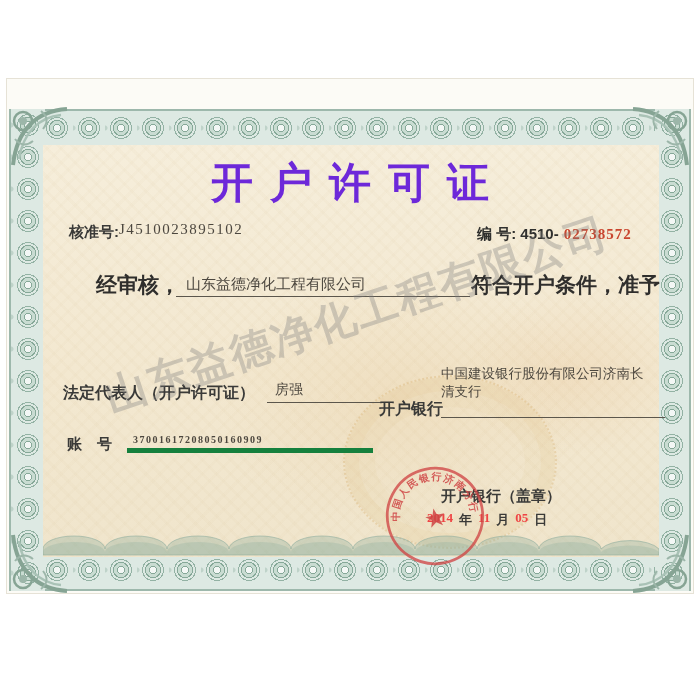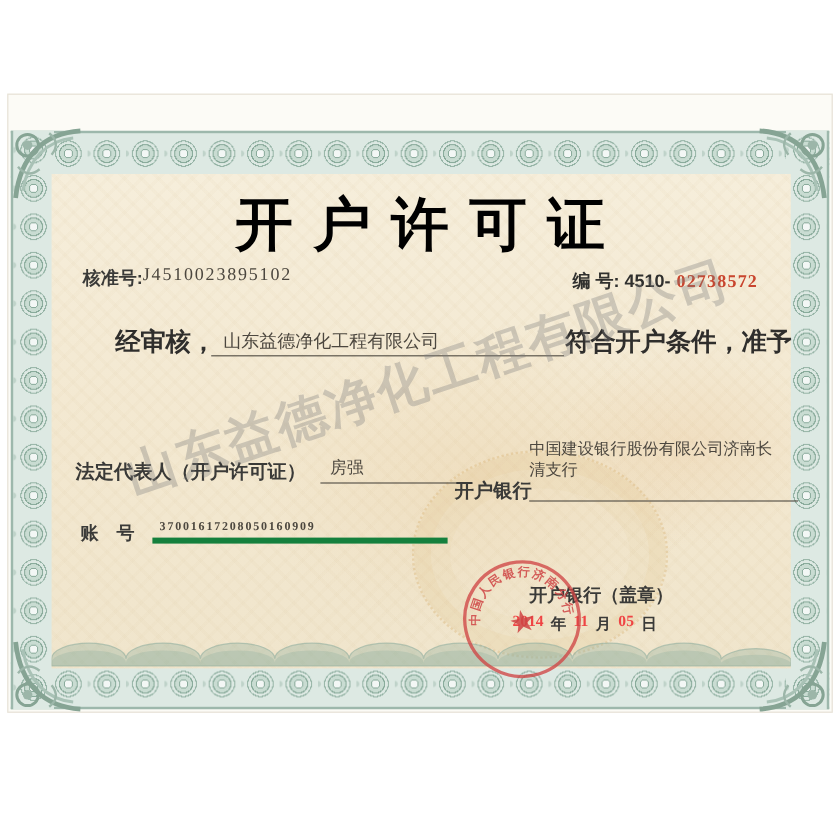--- a/index.html
+++ b/index.html
@@ -30,22 +30,22 @@
        radial-gradient(ellipse 160px 120px at 86% 55%, rgba(226,176,120,.18), rgba(226,176,120,0) 70%),
        repeating-linear-gradient(45deg, rgba(214,192,150,.07) 0 3px, rgba(214,192,150,0) 3px 10px),
        repeating-linear-gradient(-45deg, rgba(214,192,150,.06) 0 3px, rgba(214,192,150,0) 3px 10px),
        linear-gradient(180deg,#f6eedb 0%,#f3e8d0 55%,#f0e5cc 100%);}
   .rosette{position:absolute;left:300px;top:230px;width:210px;height:170px;border-radius:50%;
      border:2px dotted rgba(216,176,110,.35);
      box-shadow:inset 0 0 0 14px rgba(222,186,122,.10), inset 0 0 0 30px rgba(222,186,122,.08);}
   .wave{position:absolute;left:36px;bottom:36px;width:616px;height:26px;z-index:2;}
   
   .t{position:absolute;z-index:4;color:#30302e;}
-  .title{left:50%;top:76px;transform:translateX(-50%);font-size:48px;font-weight:bold;
-         letter-spacing:17px;padding-left:17px;white-space:nowrap;color:#000000;
+  .title{left:50%;top:76px;transform:translateX(-50%);font-size:42px;font-weight:bold;
+         letter-spacing:17px;padding-left:17px;white-space:nowrap;color:#6d28d9;
          font-family:Liberation Sans, sans-serif;}
   .lbl{font-weight:bold;color:#3a3a38;}
   .serifv{font-family:"Liberation Serif",serif;color:#4c473f;}
   .row-approve{left:62px;top:144px;font-size:15px;}
   .approve-val{left:112px;top:142px;font-size:15px;letter-spacing:1.5px;text-align:right;}
   .row-serial{left:470px;top:146px;font-size:15px;font-weight:bold;white-space:nowrap;}
   .serial-red{font-family:"Liberation Serif",serif;font-weight:600;letter-spacing:1px;margin-left:5px;}
   .big{font-size:21px;font-weight:bold;color:#2f2e2c;}
   .reviewed{left:89px;top:192px;}
   .company{left:169px;top:196px;width:284px;font-size:15px;padding:0 0 2px 10px;

